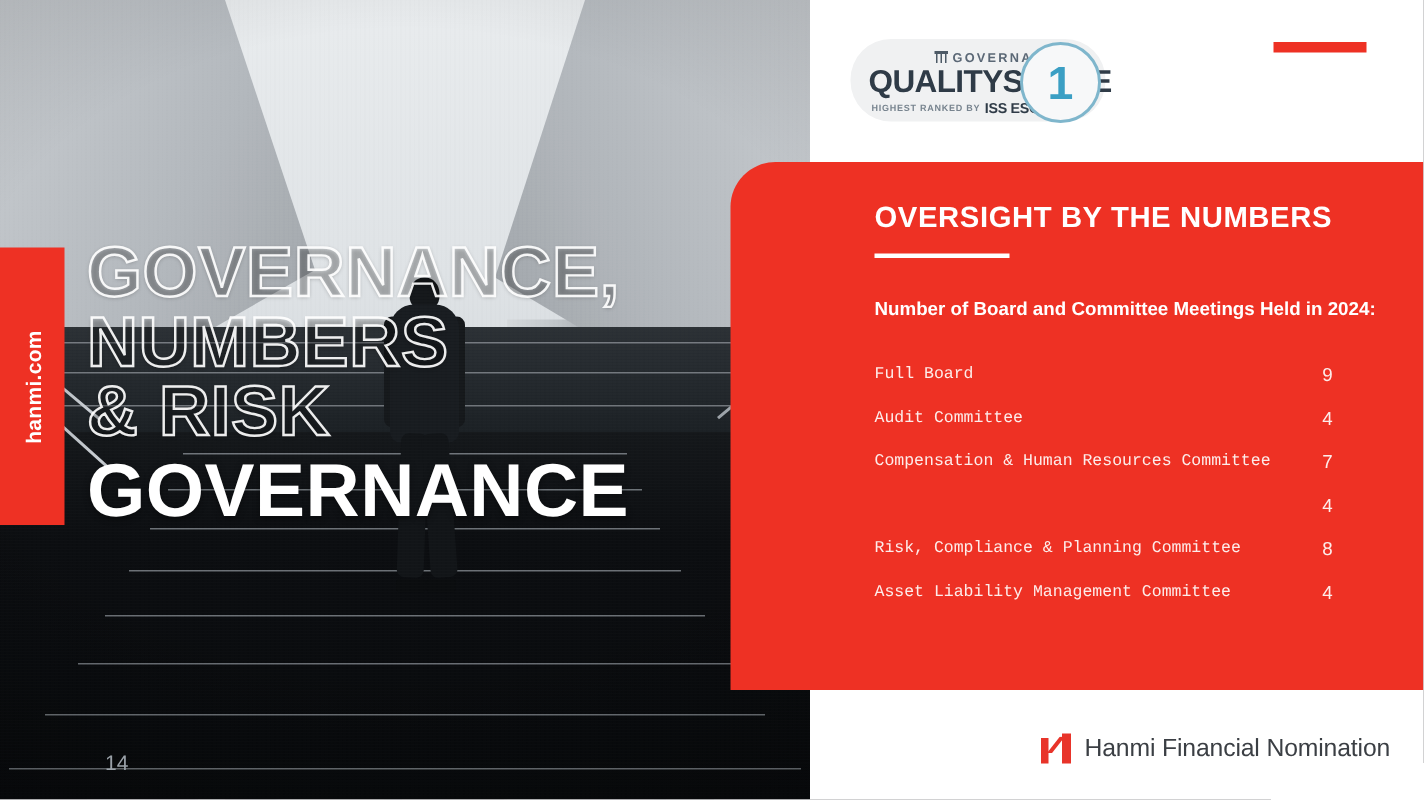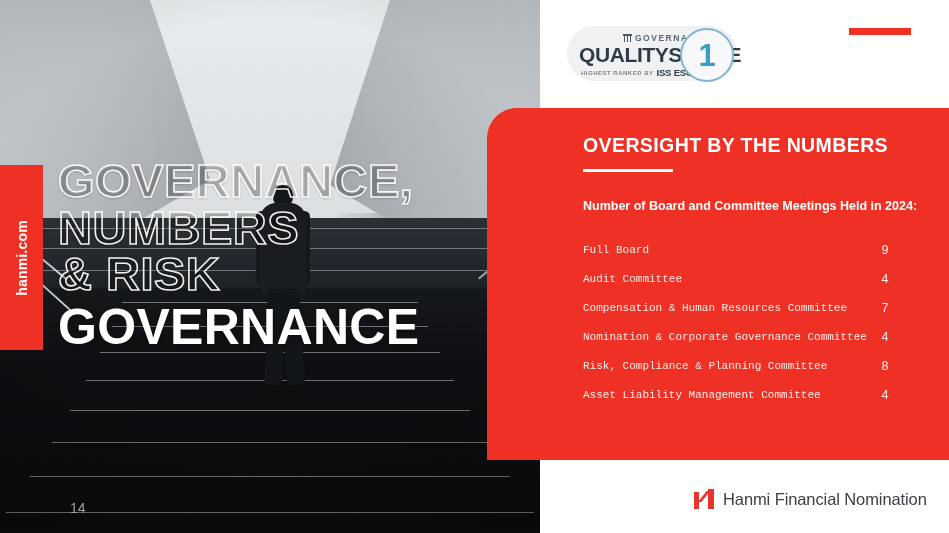--- a/index.html
+++ b/index.html
@@ -308,21 +308,20 @@
         </div>
         <div class="row">
           <span class="lbl">Audit Committee</span>
           <span class="val">4</span>
         </div>
         <div class="row">
           <span class="lbl">Compensation &amp; Human Resources Committee</span>
           <span class="val">7</span>
         </div>
         <div class="row">
-          <span class="lbl">Nomination &amp; Corporate Governance Committee</span>
           <span class="val">4</span>
         </div>
         <div class="row">
           <span class="lbl">Risk, Compliance &amp; Planning Committee</span>
           <span class="val">8</span>
         </div>
         <div class="row">
           <span class="lbl">Asset Liability Management Committee</span>
           <span class="val">4</span>
         </div>

